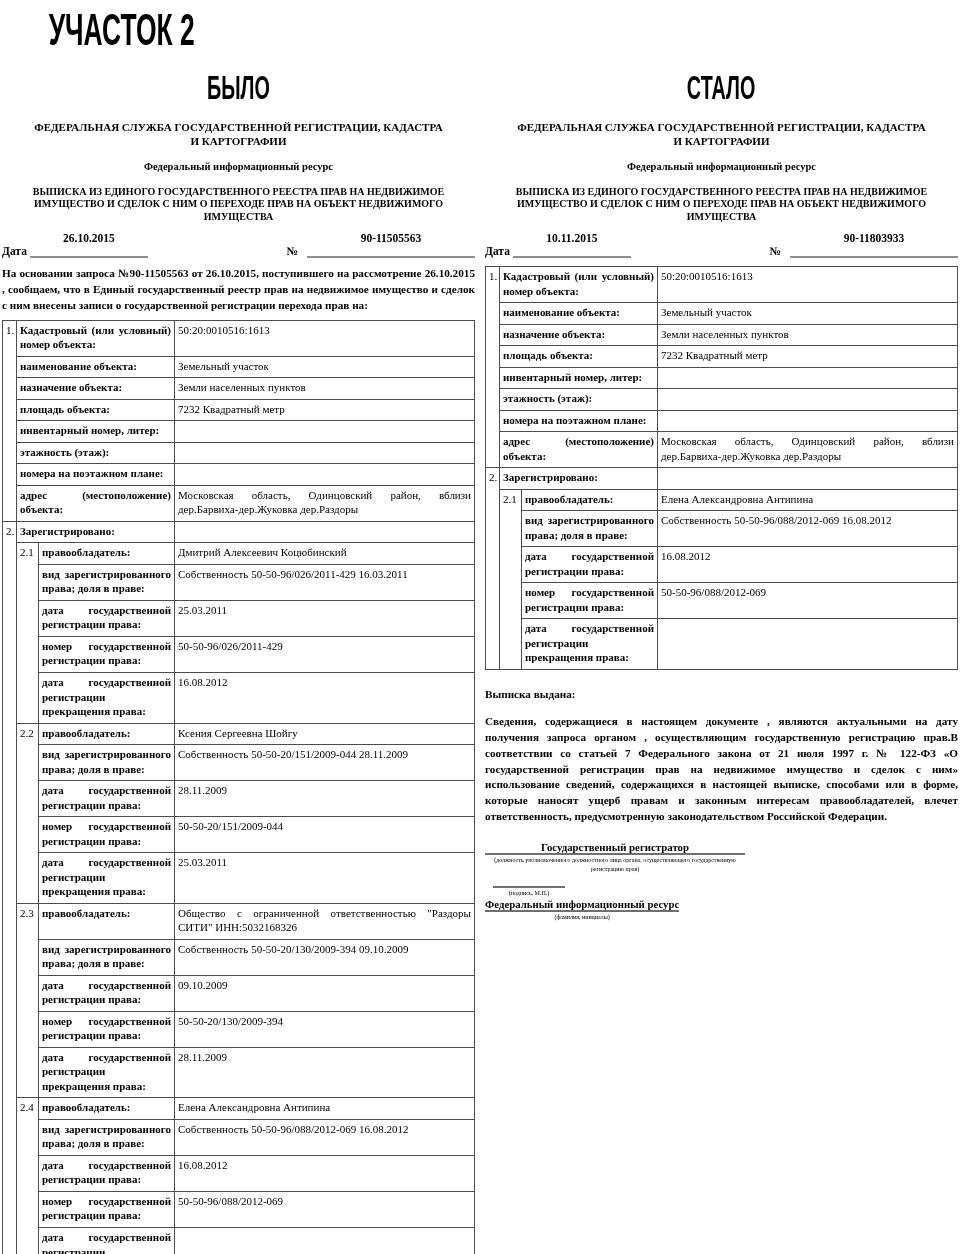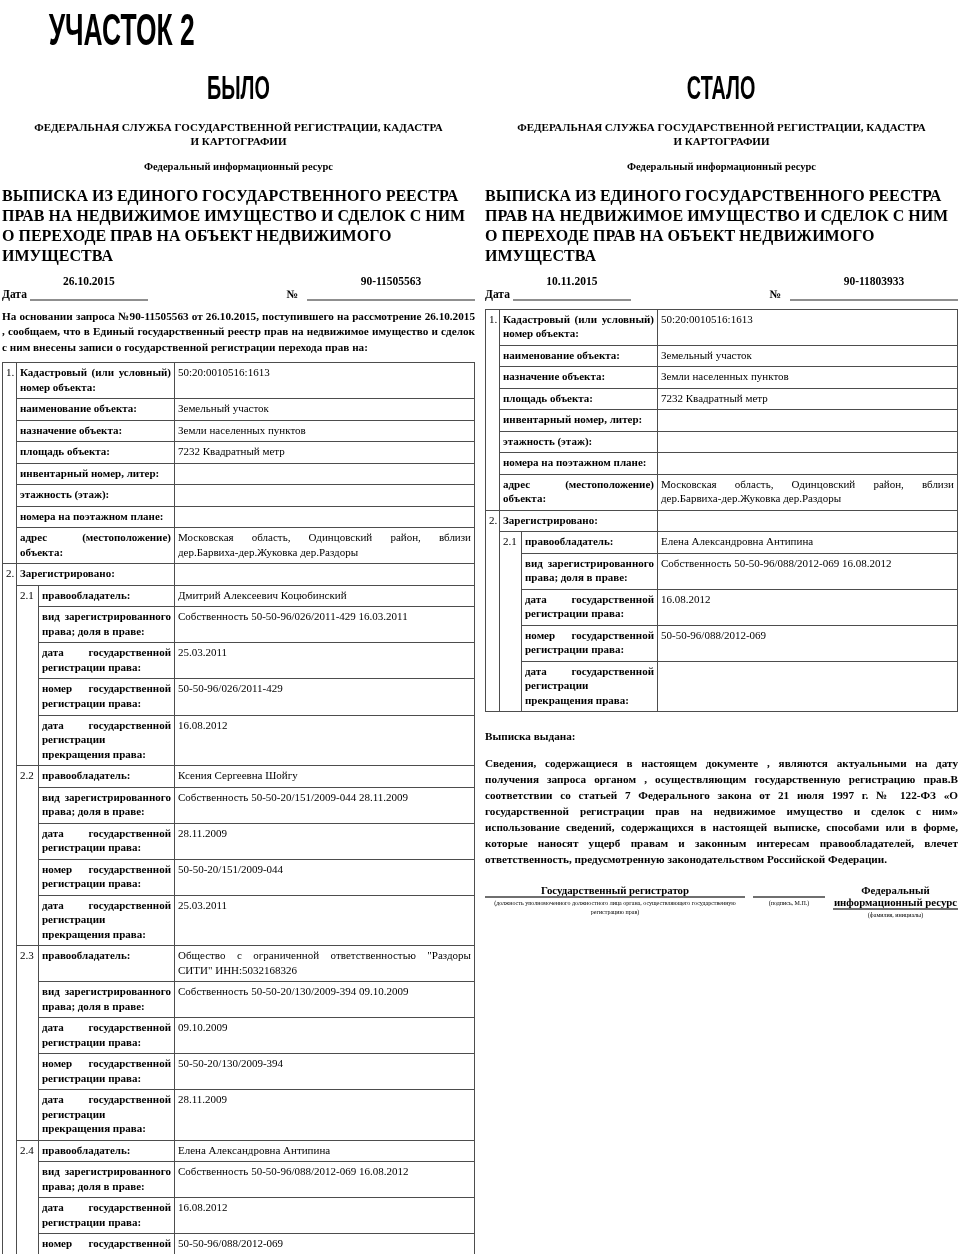--- a/index.html
+++ b/index.html
@@ -29,21 +29,21 @@
   .doc-col { width: 477px; flex: 0 0 477px; padding: 0 2px; }
 
   .org-header {
     font-weight: bold; font-size: 11px; text-align: center;
     padding: 0 28px; line-height: 1.25; margin-bottom: 12px;
   }
   .resource-header {
     font-weight: bold; font-size: 10.5px; text-align: center; margin-bottom: 14px;
   }
   .doc-title {
-    font-weight: bold; font-size: 16px; text-align: left;
+    font-weight: bold; font-size: 10px; text-align: center;
     line-height: 1.25; margin-bottom: 9px;
   }
 
   .date-row {
     display: flex; align-items: flex-end;
     font-weight: bold; font-size: 11.5px; margin-bottom: 8px;
   }
   .date-row .cap { padding: 0 3px 1px 0; }
   .fill-line {
     border-bottom: 2px solid #8f8f8f; text-align: center;
@@ -68,21 +68,21 @@
   }
   td.c-num { text-align: left; padding-left: 2px; }
   td.lbl { font-weight: bold; text-align: justify; }
   td.val { text-align: justify; }
 
   .issued { font-weight: bold; font-size: 11.2px; margin: 18px 0 14px 0; }
   .legal {
     font-weight: bold; font-size: 11.2px; text-align: justify; line-height: 1.42;
   }
 
-  .sig-row { display: flex; align-items: flex-start; margin-top: 16px; }
+  .sig-row { display: flex; align-items: flex-start; margin-top: 16px; flex-direction: column; }
   .sig-col-1 { width: 260px; }
   .sig-col-2 { width: 72px; margin: 0 8px; }
   .sig-col-3 { flex: 1; }
   .sig-line {
     border-bottom: 2px solid #6f6f6f; text-align: center;
     font-weight: bold; font-size: 10.8px; padding-bottom: 0px; min-height: 14px;
   }
   .sig-caption {
     font-size: 6px; text-align: center; line-height: 1.5; padding: 1px 4px 0 4px;
   }

